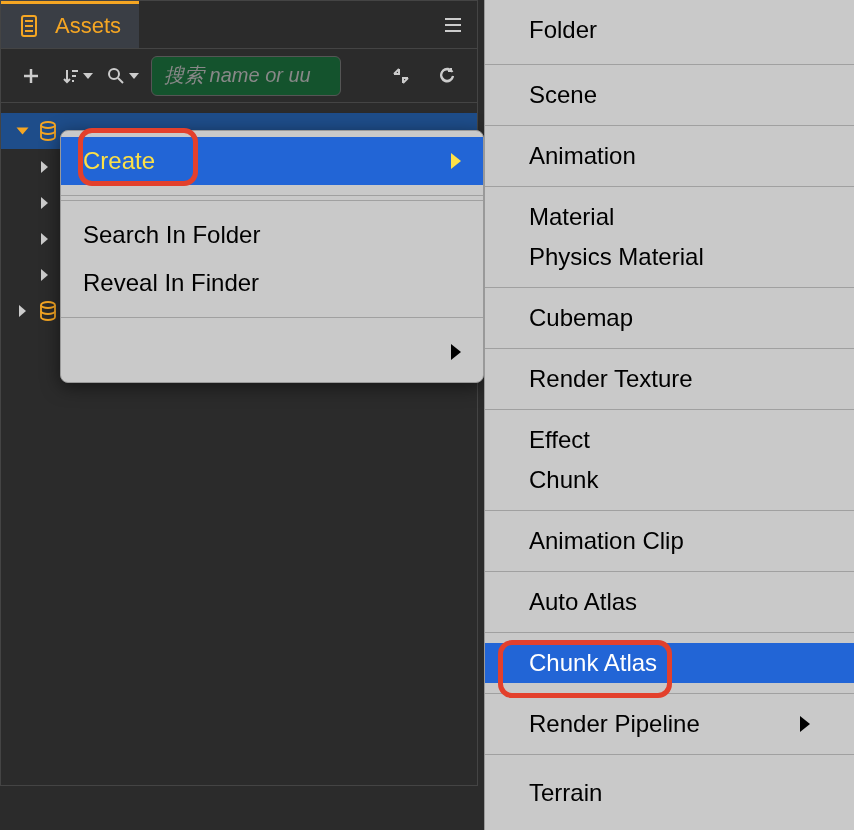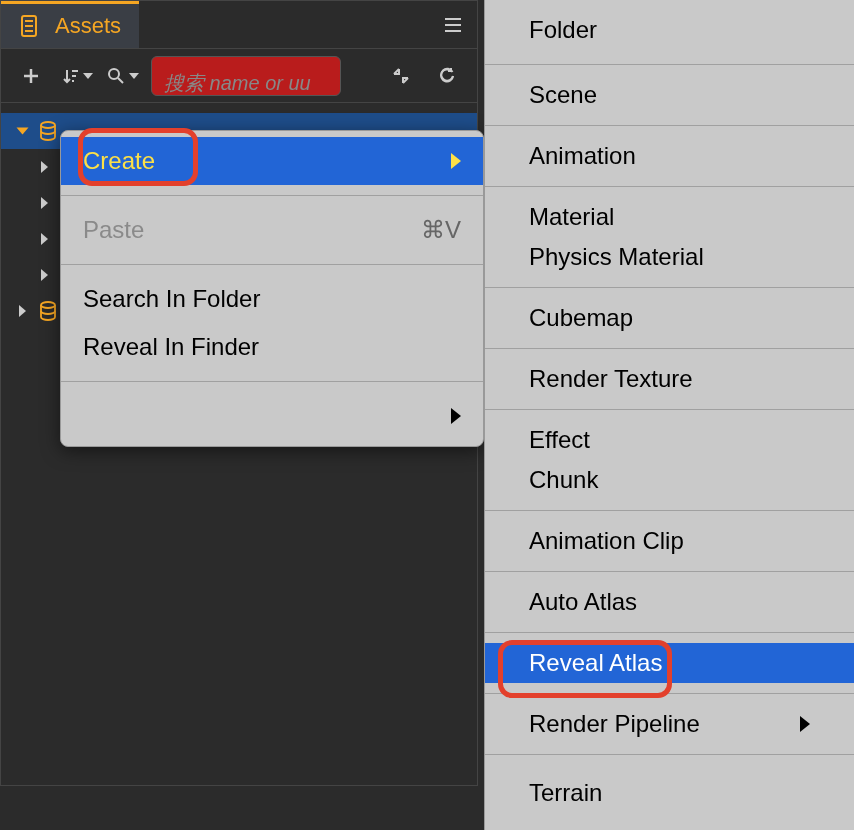--- a/index.html
+++ b/index.html
@@ -9,21 +9,21 @@
   
   .panel { position: absolute; left: 0; top: 0; width: 478px; height: 786px; background: #2b2b2b; border: 1px solid #444; }
   .panel-tabbar { height: 48px; background: #2b2b2b; display: flex; align-items: stretch; border-bottom: 1px solid #444; }
   .panel-tab { display: flex; align-items: center; gap: 16px; padding: 0 18px; background: #3a3e45; color: #f5a623; font-size: 22px; border-top: 3px solid #f5a623; }
   .panel-tab .icon { color: #f5a623; display: flex; }
   .panel-menu { margin-left: auto; width: 48px; display: flex; align-items: center; justify-content: center; color: #bbb; font-size: 24px; }
 
   .toolbar { height: 54px; background: #2b2b2b; display: flex; align-items: center; gap: 10px; padding: 0 12px; border-bottom: 1px solid #444;}
   .tool-btn { width: 36px; height: 36px; display: flex; align-items: center; justify-content: center; color: #ccc; border-radius: 4px; }
   .tool-btn.caret::after { content: ""; border-left: 5px solid transparent; border-right: 5px solid transparent; border-top: 6px solid #ccc; margin-left: 4px; }
-  .search-box { flex: 0 0 190px; height: 40px; background: #b91c1c; border: 1px solid #555; border-radius: 6px; display: flex; align-items: flex-end; padding: 0 12px; }
+  .search-box { flex: 0 0 190px; height: 40px; background: #14532d; border: 1px solid #555; border-radius: 6px; display: flex; align-items: center; padding: 0 12px; }
   .search-box input { background: transparent; border: none; outline: none; color: #bbb; font-size: 20px; font-style: italic; width: 100%; }
   .search-box input::placeholder { color: #888; font-style: italic; }
   .toolbar-right { margin-left: auto; display: flex; gap: 10px; }
 
   .tree { padding: 10px 0; }
   .tree-row { height: 36px; display: flex; align-items: center; gap: 6px; padding-left: 18px; color: #ccc; }
   .tree-row.selected { background: #1e4d8a; }
   .tree-row .tri { width: 0; height: 0; border-top: 6px solid transparent; border-bottom: 6px solid transparent; border-left: 7px solid #ccc; margin-right: 6px; }
   .tree-row .tri.open { transform: rotate(90deg); border-left-color: #f5a623; }
   .tree-row .dbicon { color: #f5a623; display: flex; }
@@ -169,26 +169,20 @@
 </div>
 
 <div class="ctx-menu" style="left:60px; top:130px; width:424px;">
   <div class="ctx-group">
     <div class="ctx-item highlighted">
       <span>Create</span>
       <span class="sub-arrow"></span>
     </div>
   </div>
   <div class="ctx-sep"></div>
-  <div class="ctx-group">
-    <div class="ctx-item disabled">
-      <span>Paste</span>
-      <span class="shortcut">⌘V</span>
-    </div>
-  </div>
   <div class="ctx-sep"></div>
   <div class="ctx-group">
     <div class="ctx-item">
       <span>Search In Folder</span>
     </div>
     <div class="ctx-item">
       <span>Reveal In Finder</span>
     </div>
   </div>
   <div class="ctx-sep"></div>
@@ -257,21 +251,21 @@
     </div>
     <div class="ctx-sep"></div>
     <div class="ctx-group" style="padding: 6px 0px;">
       <div class="ctx-item" style="padding: 0px 44px; height: 40px;">
         <span>Auto Atlas</span>
       </div>
     </div>
     <div class="ctx-sep"></div>
     <div class="ctx-group" style="padding: 6px 0px;">
       <div class="ctx-item highlighted" style="padding: 0px 44px; height: 40px;">
-        <span>Reveal Atlas</span>
+        <span>Chunk Atlas</span>
       </div>
     </div>
     <div class="ctx-sep"></div>
     <div class="ctx-group" style="padding: 6px 0px;">
       <div class="ctx-item" style="padding: 0px 44px; height: 40px;">
         <span>Render Pipeline</span>
         <span class="sub-arrow" style="border-left-color: rgb(0, 0, 0);"></span>
       </div>
     </div>
     <div class="ctx-sep"></div>

